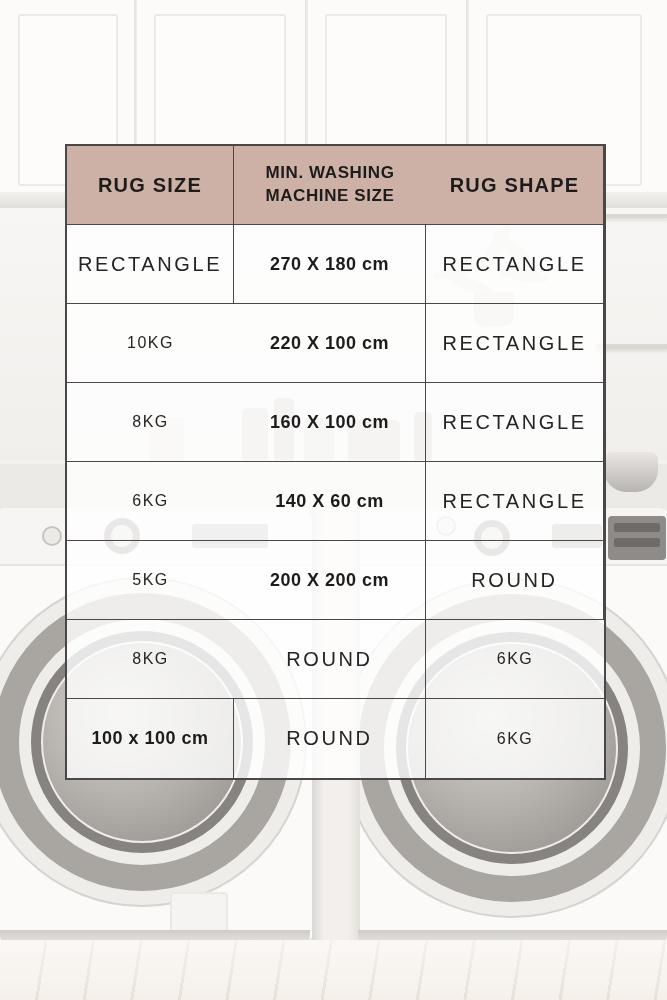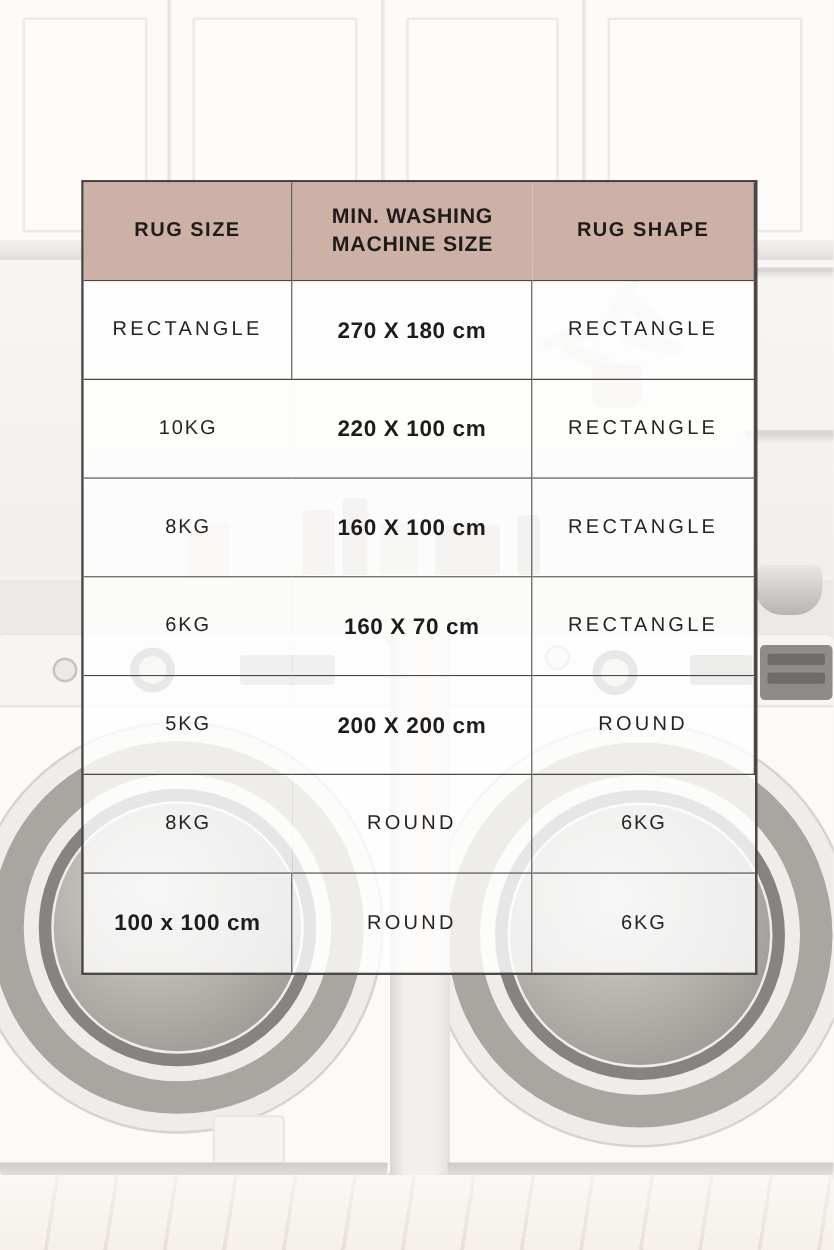--- a/index.html
+++ b/index.html
@@ -48,24 +48,24 @@
   .floor::after{content:"";position:absolute;inset:0;background:linear-gradient(rgba(255,255,255,.55),rgba(255,255,255,0));}
 
   
   .rug-table{position:absolute;left:65px;top:144px;width:541px;border:2px solid var(--table-border);
     display:grid;grid-template-columns:167px 192px 178px;}
   .c{height:79px;display:flex;align-items:center;justify-content:center;text-align:center;
      border-right:1.5px solid var(--table-border);border-bottom:1.5px solid var(--table-border);
      background:rgba(255,255,255,0.80);color:var(--table-text);}
   .c.last-col{border-right:none;}
   .c.last-row{border-bottom:none;}
-  .hc{background:var(--header-bg);font-weight:700;font-size:16px;letter-spacing:1.2px;}
+  .hc{background:var(--header-bg);font-weight:700;font-size:20px;letter-spacing:1.2px;}
   .hc.small{font-size:17px;letter-spacing:.6px;line-height:1.35;padding:0 6px;}
   .size-cell{font-weight:700;font-size:18px;letter-spacing:.5px;}
-  .shape-cell{font-size:16px;letter-spacing:2.6px;color:#262423;}
+  .shape-cell{font-size:20px;letter-spacing:2.6px;color:#262423;}
   .kg-cell{font-size:16px;letter-spacing:1.5px;color:#262423;}
 </style>
 </head>
 <body>
 
 <div class="stage">
 
   <div class="scene">
 
     <div class="cabinets">
@@ -148,21 +148,21 @@
     <div class="c kg-cell last-col">10KG</div>
 
     <div class="c size-cell">220 X 100 cm</div>
     <div class="c shape-cell">RECTANGLE</div>
     <div class="c kg-cell last-col">8KG</div>
 
     <div class="c size-cell">160 X 100 cm</div>
     <div class="c shape-cell">RECTANGLE</div>
     <div class="c kg-cell last-col">6KG</div>
 
-    <div class="c size-cell">160 X 70 cm</div>
+    <div class="c size-cell">140 X 60 cm</div>
     <div class="c shape-cell">RECTANGLE</div>
     <div class="c kg-cell last-col">5KG</div>
 
     <div class="c size-cell">200 X 200 cm</div>
     <div class="c shape-cell">ROUND</div>
     <div class="c kg-cell last-col">8KG</div>
 
     <div class="c shape-cell">ROUND</div>
     <div class="c kg-cell last-col">6KG</div>
 

